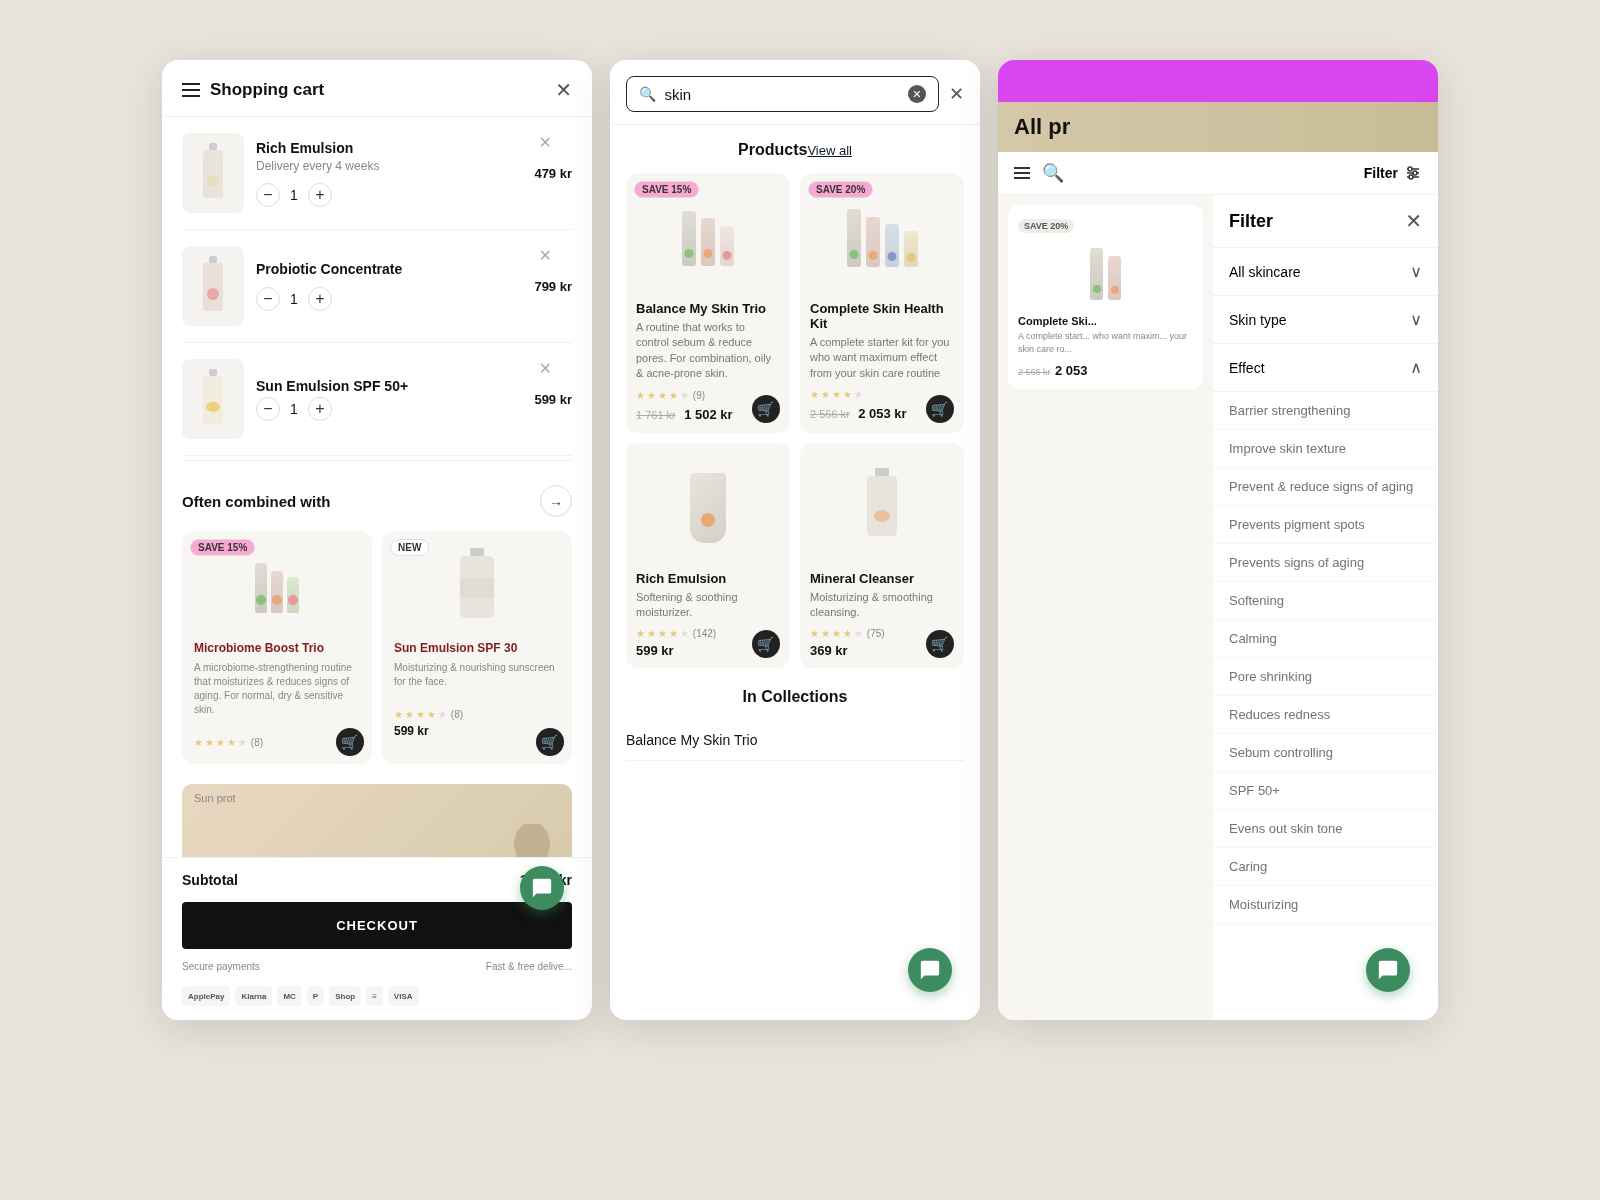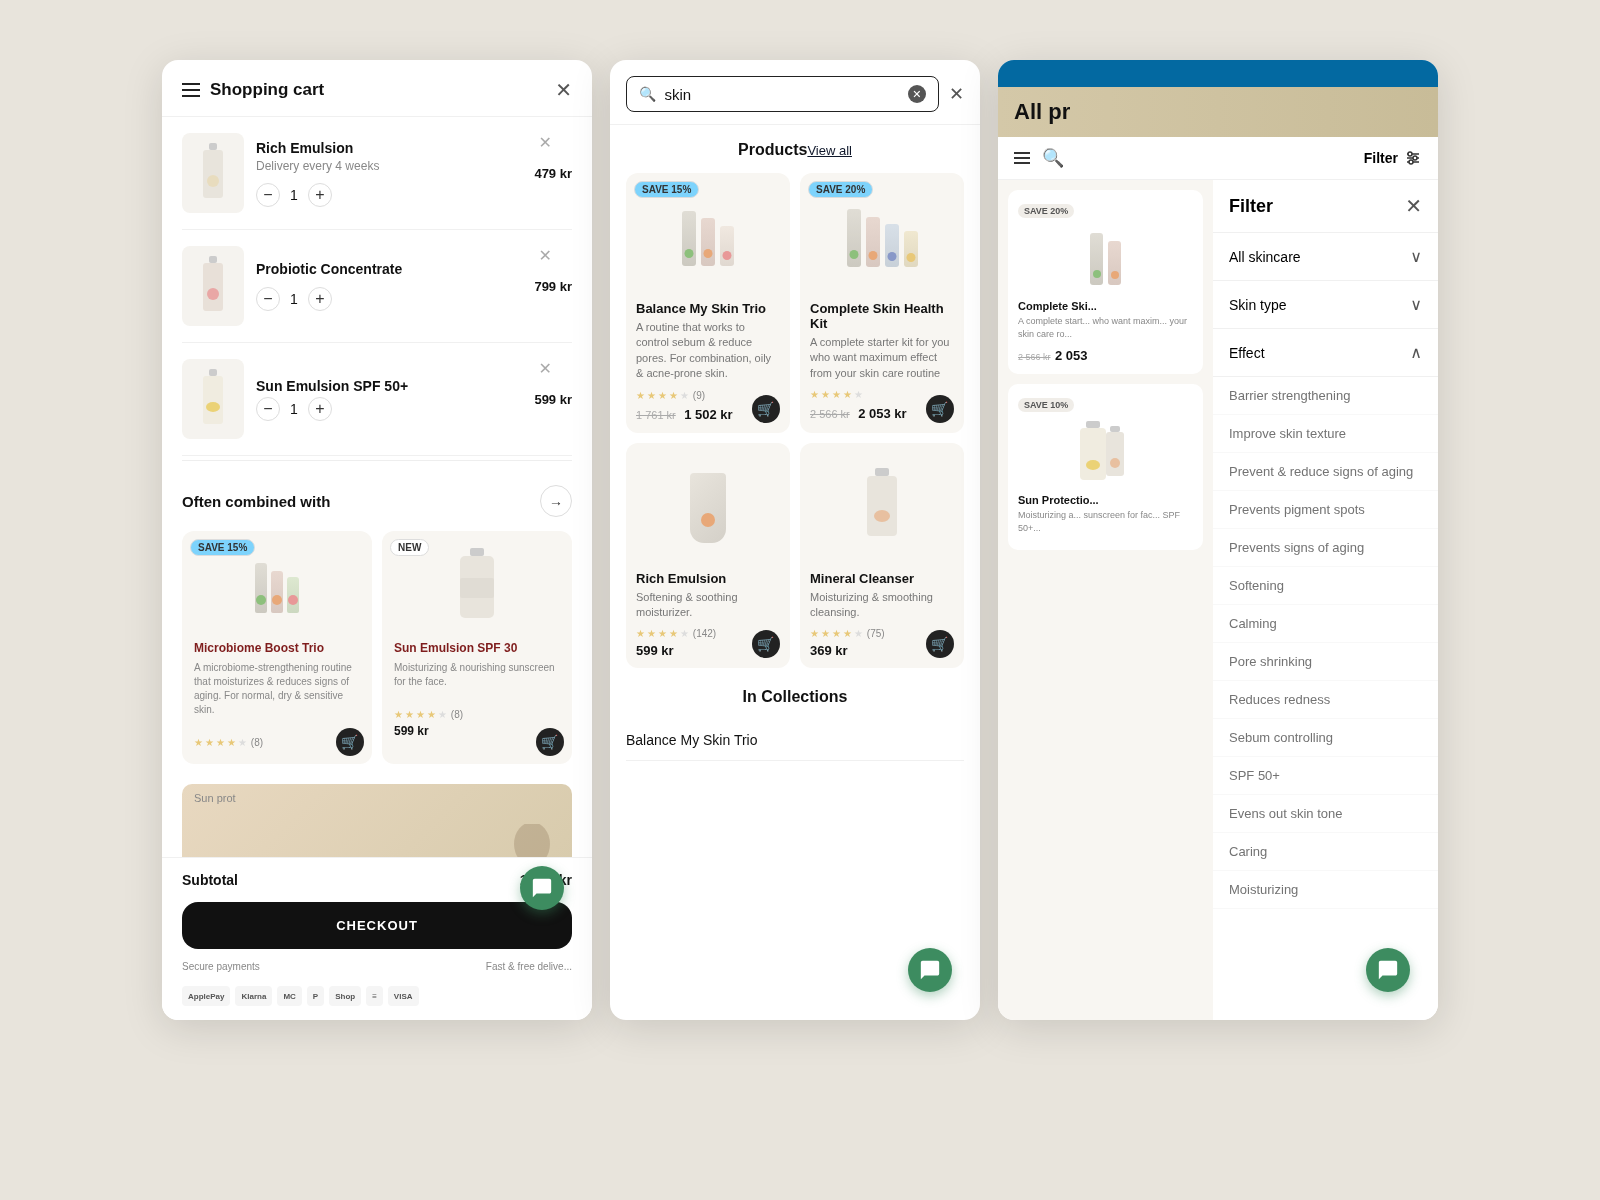--- a/index.html
+++ b/index.html
@@ -216,21 +216,21 @@
       background: #f8f6f2;
       border-radius: 12px;
       padding: 12px;
       position: relative;
     }
 
     .save-badge {
       position: absolute;
       top: 8px;
       left: 8px;
-      background: #7dd3fc;
+      background: #f9a8d4;
       border: 1px solid #ddd;
       border-radius: 12px;
       font-size: 10px;
       font-weight: 600;
       color: #333;
       padding: 2px 7px;
     }
 
     .new-badge {
       position: absolute;
@@ -372,21 +372,21 @@
       color: #111;
     }
 
     .checkout-btn {
       display: block;
       width: calc(100% - 40px);
       margin: 0 20px 12px;
       background: #111;
       color: #fff;
       border: none;
-      border-radius: 16px;
+      border-radius: 4px;
       padding: 16px;
       font-size: 13px;
       font-weight: 700;
       letter-spacing: 1px;
       cursor: pointer;
       text-align: center;
     }
 
     .secure-row {
       display: flex;
@@ -1054,21 +1054,21 @@
 
     <div class="chat-bubble" style="bottom:28px;">
       <svg viewBox="0 0 24 24">
           <path d="M20 2H4c-1.1 0-2 .9-2 2v18l4-4h14c1.1 0 2-.9 2-2V4c0-1.1-.9-2-2-2z"></path>
         </svg>
     </div>
   </div>
 
   <div class="panel filter-panel">
 
-    <div style="height:77px;background:#0369a1;position:relative;">
+    <div style="height:92px;background:#d946ef;position:relative;">
       <div style="position:absolute;bottom:0;left:0;right:0;height:50px;background:linear-gradient(to right,#d4c8a8,#c8bc98);display:flex;align-items:center;padding:0 16px;">
         <span style="font-size:22px;font-weight:900;color:#111;">All pr</span>
       </div>
     </div>
 
     <div style="display:flex;align-items:center;justify-content:space-between;padding:10px 16px;border-bottom:1px solid #f0f0f0;background:#fff;">
       <div style="display:flex;gap:12px;align-items:center;">
         <div style="display:flex;flex-direction:column;gap:3px;cursor:pointer;">
           <span style="width:16px;height:2px;background:#333;display:block;"></span>
           <span style="width:16px;height:2px;background:#333;display:block;"></span>
@@ -1106,37 +1106,20 @@
             </div>
           </div>
           <div class="product-name-sm">Complete Ski...</div>
           <div class="product-desc-sm">A complete start... who want maxim... your skin care ro...</div>
           <div>
             <span class="original-price-sm">2 566 kr</span>
             <span class="final-price-sm">2 053</span>
           </div>
         </div>
 
-        <div class="product-list-card">
-          <span class="save-badge-sm">SAVE 10%</span>
-          <div class="product-img-sm">
-            <div class="bottle-group">
-              <svg width="55" height="65" viewBox="0 0 55 65">
-                <rect x="8" y="0" width="14" height="7" rx="2" fill="#ccc"></rect>
-                <rect x="2" y="7" width="26" height="52" rx="4" fill="#f0ece0"></rect>
-                <ellipse cx="15" cy="44" rx="7" ry="5" fill="#e8c848" opacity="0.7"></ellipse>
-                <rect x="32" y="5" width="10" height="6" rx="2" fill="#ccc"></rect>
-                <rect x="28" y="11" width="18" height="44" rx="3" fill="#e8e4dc"></rect>
-                <ellipse cx="37" cy="42" rx="5" ry="5" fill="#e8a878" opacity="0.6"></ellipse>
-              </svg>
-            </div>
-          </div>
-          <div class="product-name-sm">Sun Protectio...</div>
-          <div class="product-desc-sm">Moisturizing a... sunscreen for fac... SPF 50+...</div>
-        </div>
       </div>
 
       <div style="flex:1;overflow-y:auto;background:#fff;">
 
         <div style="display:flex;align-items:center;justify-content:space-between;padding:14px 16px;border-bottom:1px solid #f0f0f0;">
           <span style="font-size:18px;font-weight:700;">Filter</span>
           <button class="filter-close">✕</button>
         </div>
 
         <div style="display:flex;align-items:center;justify-content:space-between;padding:14px 16px;border-bottom:1px solid #f0f0f0;cursor:pointer;">

